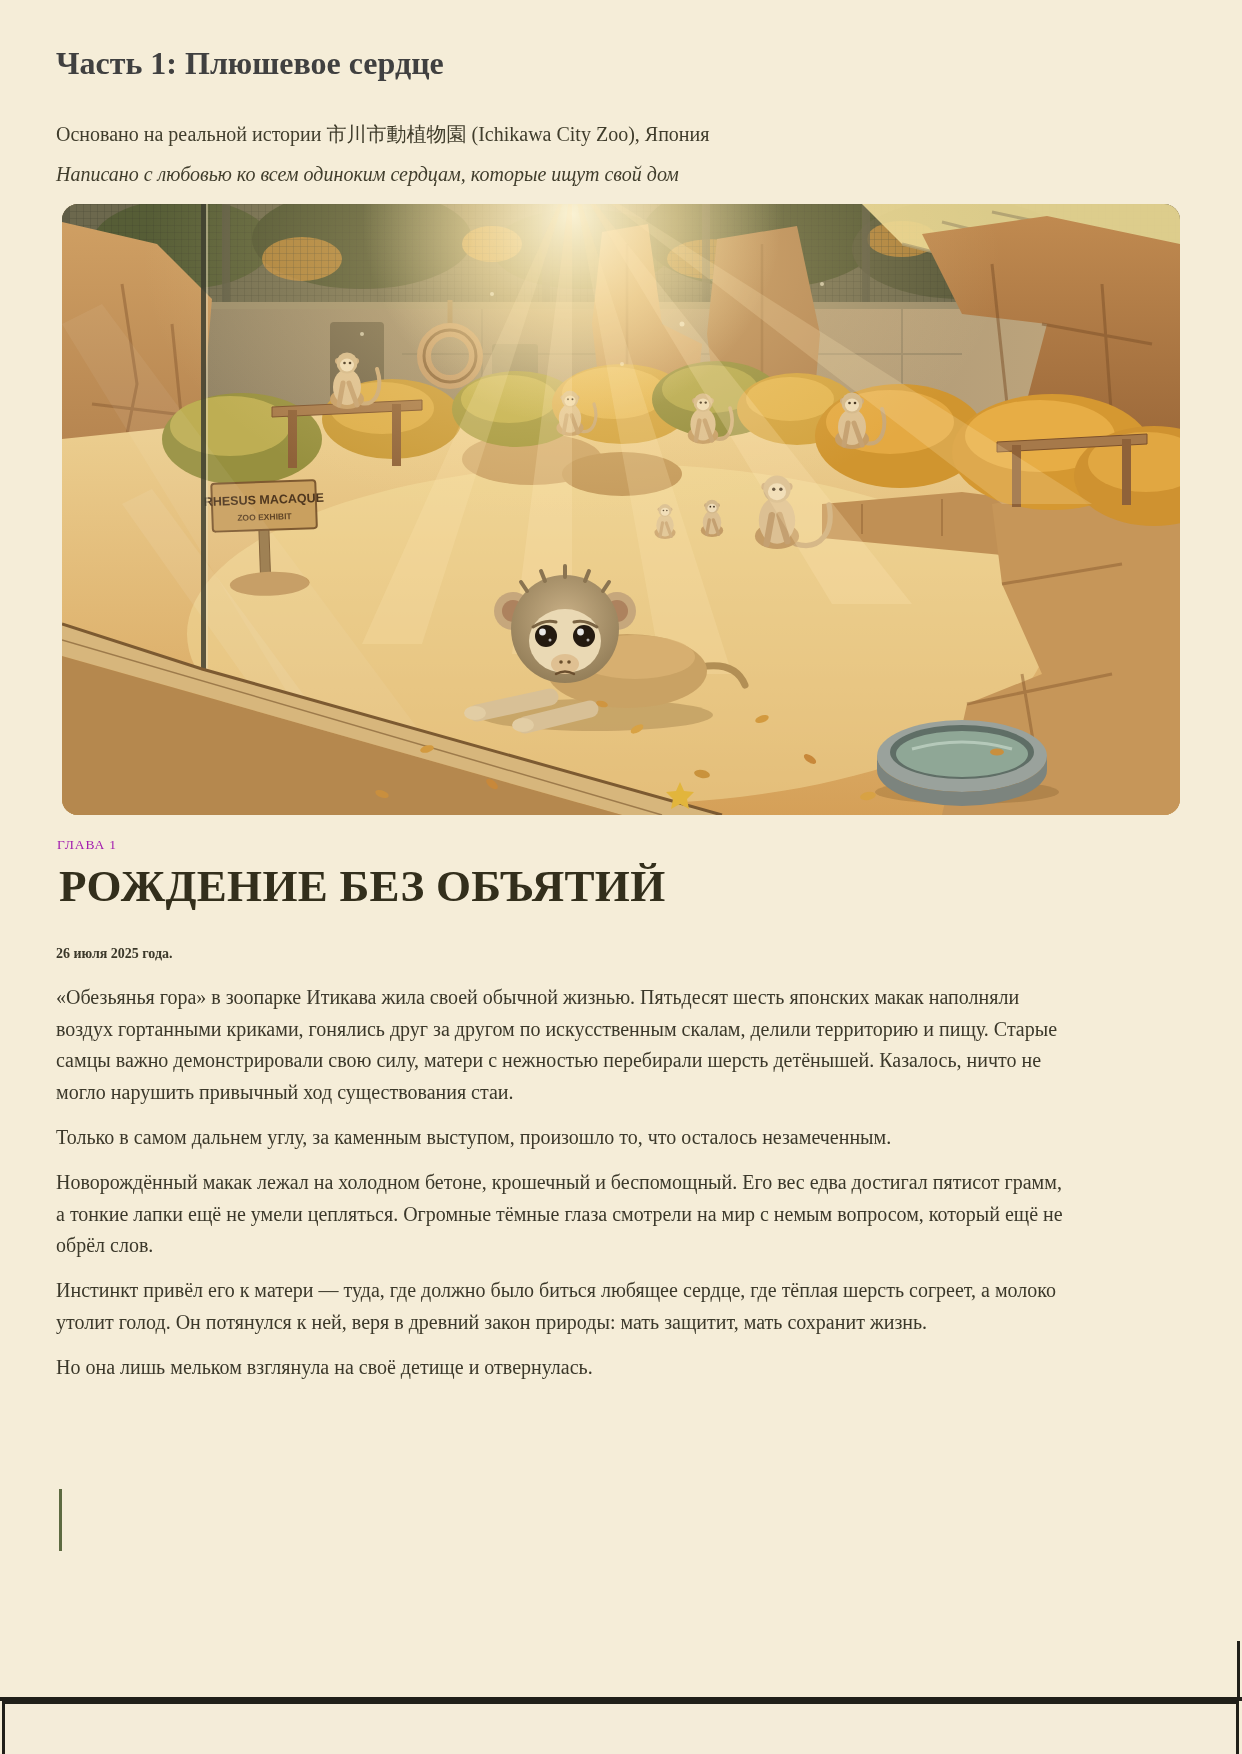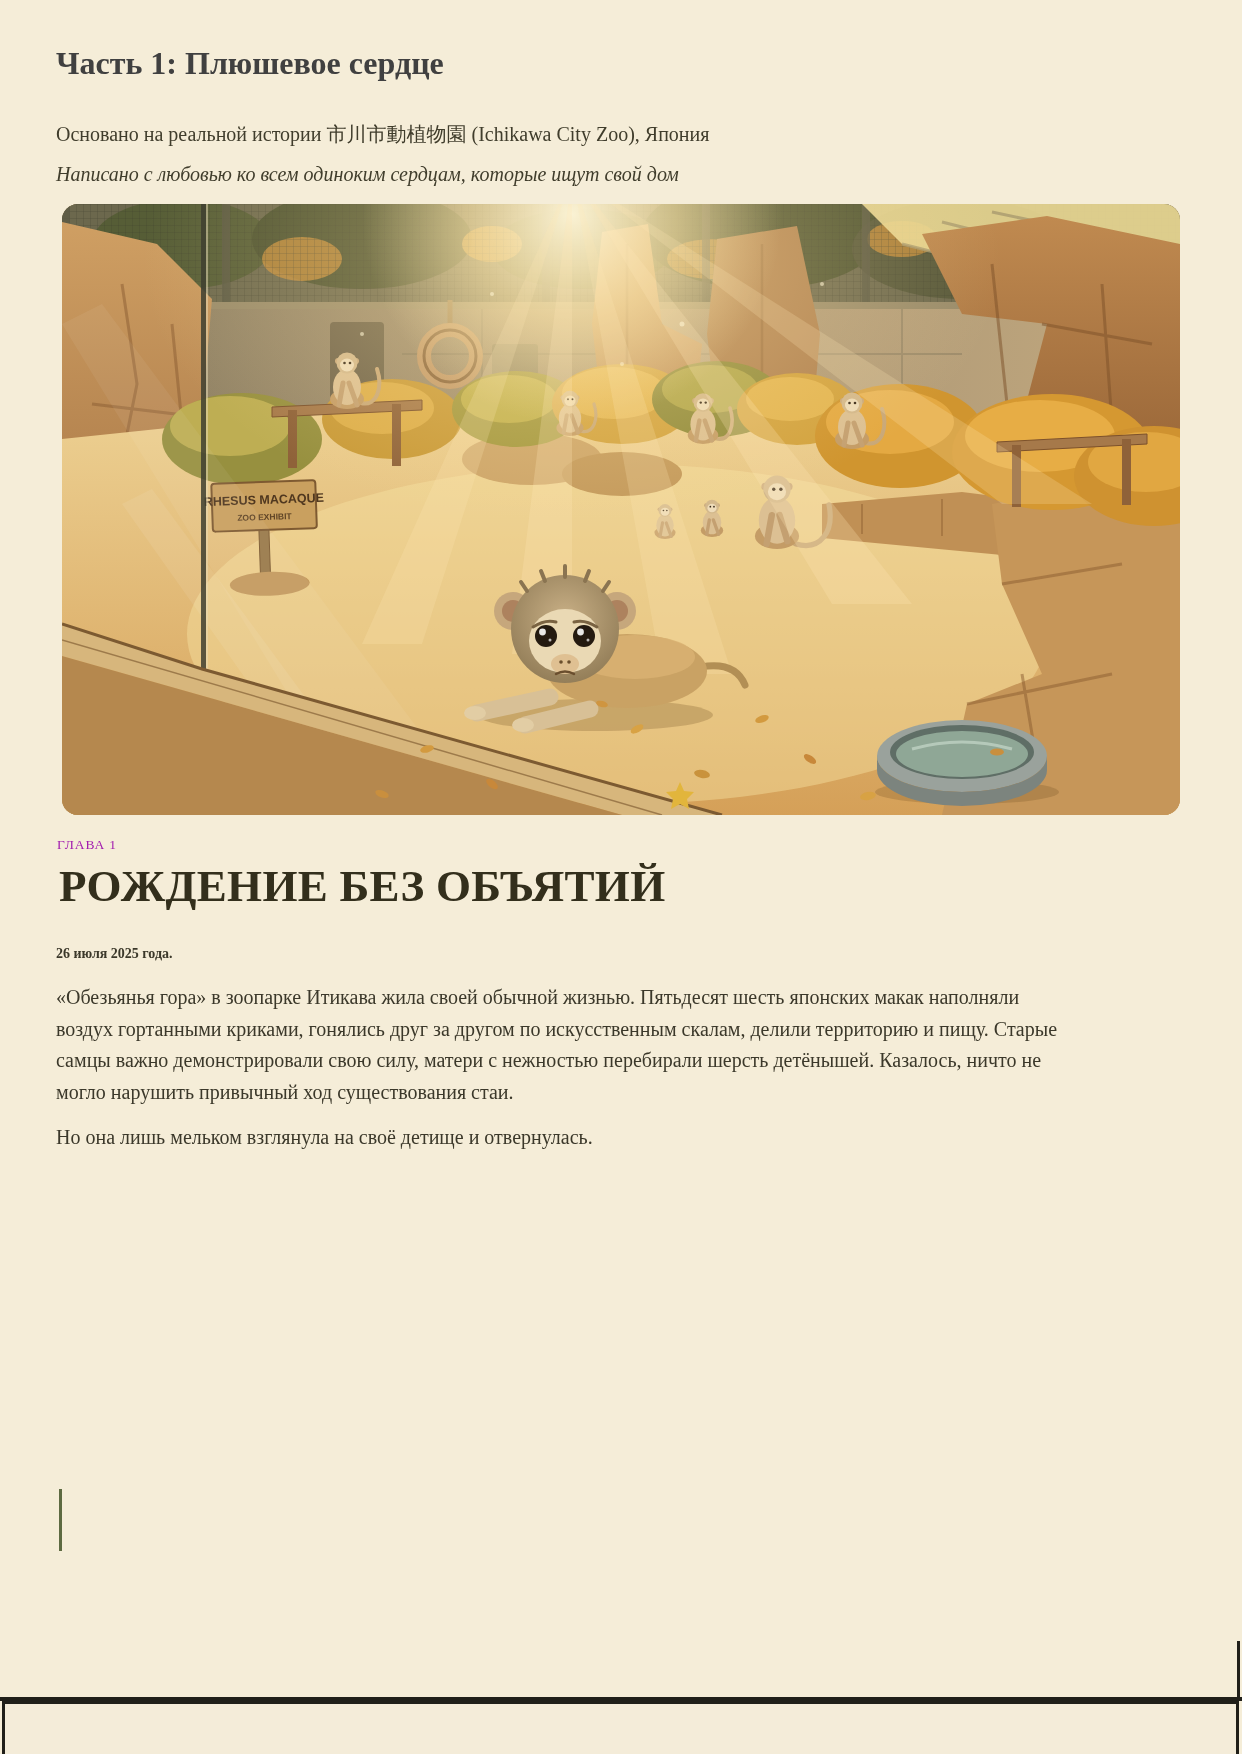--- a/index.html
+++ b/index.html
@@ -410,19 +410,22 @@
   </g>
 </svg>
 </div>
 
 <p class="eyebrow">ГЛАВА 1</p>
 <h2 class="chapter-title">РОЖДЕНИЕ БЕЗ ОБЪЯТИЙ</h2>
 
 <div class="article">
   <p class="date">26 июля 2025 года.</p>
   <p>«Обезьянья гора» в зоопарке Итикава жила своей обычной жизнью. Пятьдесят шесть японских макак наполняли воздух гортанными криками, гонялись друг за другом по искусственным скалам, делили территорию и пищу. Старые самцы важно демонстрировали свою силу, матери с нежностью перебирали шерсть детёнышей. Казалось, ничто не могло нарушить привычный ход существования стаи.</p>
+  <p>Только в самом дальнем углу, за каменным выступом, произошло то, что осталось незамеченным.</p>
+  <p>Новорождённый макак лежал на холодном бетоне, крошечный и беспомощный. Его вес едва достигал пятисот грамм, а тонкие лапки ещё не умели цепляться. Огромные тёмные глаза смотрели на мир с немым вопросом, который ещё не обрёл слов.</p>
+  <p>Инстинкт привёл его к матери — туда, где должно было биться любящее сердце, где тёплая шерсть согреет, а молоко утолит голод. Он потянулся к ней, веря в древний закон природы: мать защитит, мать сохранит жизнь.</p>
   <p class="bold">Но она лишь мельком взглянула на своё детище и отвернулась.</p>
 </div>
 
 <div class="caret"></div>
 <div class="edge-tick"></div>
 <div class="separator"></div>
 <div class="bottom-box"></div>
 
 </body></html>

